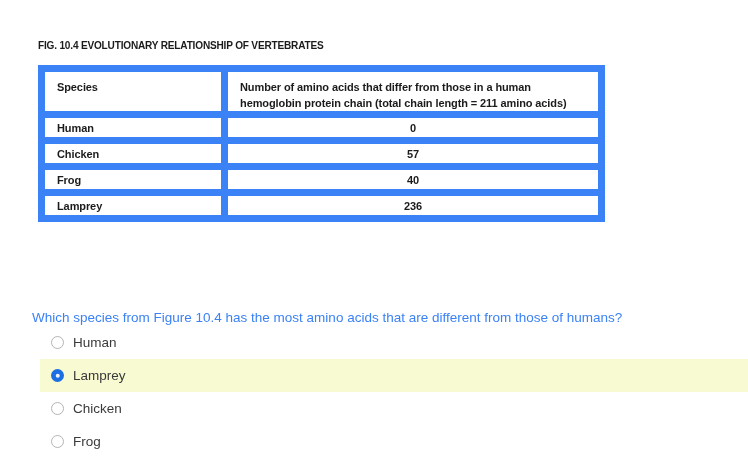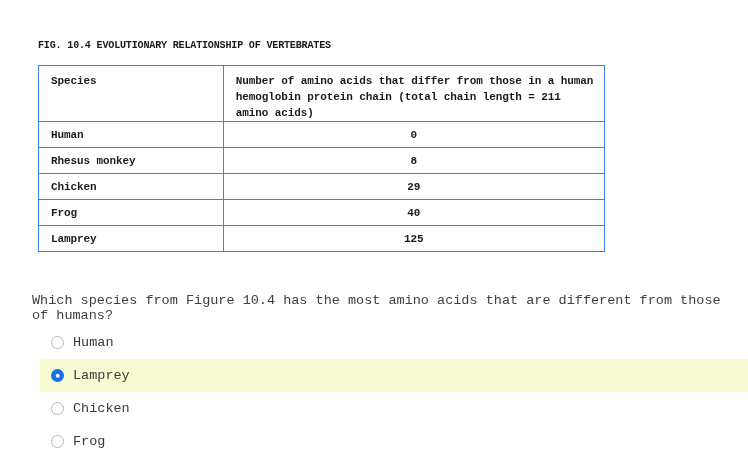--- a/index.html
+++ b/index.html
@@ -1,53 +1,53 @@
 <!DOCTYPE html>
 <html><head>
 <meta charset="utf-8">
 <style>
   * { margin: 0; padding: 0; box-sizing: border-box; }
   html, body { width: 748px; height: 460px; background: #ffffff; overflow: hidden; }
   body { font-family: "Liberation Sans", sans-serif; }
-  .page { position: relative; width: 748px; height: 348px; background: #ffffff; font-family: Liberation Mono, monospace; }
+  .page { position: relative; width: 748px; height: 348px; background: #ffffff; }
 
   
   .fig-title {
     position: absolute; left: 38px; top: 39px;
     font-size: 10.5px; font-weight: bold; color: #1b1b1b;
     letter-spacing: -0.2px;
     transform: scaleX(0.96); transform-origin: left center;
     white-space: nowrap;
   }
 
   
   table.species-table {
     position: absolute; left: 38px; top: 65px;
     width: 567px; border-collapse: collapse;
     font-size: 11px; font-weight: bold; color: #1b1b1b;
     letter-spacing: -0.1px;
   }
-  table.species-table th, table.species-table td { border: 1px solid #3b82f6; }
+  table.species-table th, table.species-table td { border: 7px solid #3b82f6; }
   table.species-table th {
     text-align: left; vertical-align: top;
     padding: 7px 10px 0 12px; height: 45px;
     font-size: 11px; line-height: 16px;
   }
   th.col-species { width: 185px; }
   th.col-diff { width: 382px; }
   table.species-table td {
     height: 26px; padding-left: 12px; vertical-align: middle;
     font-size: 11px;
   }
   table.species-table td.num { text-align: center; padding-left: 0; }
 
   
   .question {
-    position: absolute; left: 32px; top: 293px; right: 20px;
-    font-size: 13.5px; color: #404040;
+    position: absolute; left: 32px; top: 310px; right: 20px;
+    font-size: 13.5px; color: #3b82f6;
   }
 
   
   .option {
     position: absolute; left: 40px; right: 0;
     height: 33px; display: flex; align-items: center;
     cursor: pointer;
   }
   .option.highlighted { background: #f8fad1; }
   .radio {
@@ -80,34 +80,30 @@
         <th class="col-species">Species</th>
         <th class="col-diff">Number of amino acids that differ from those in a human hemoglobin protein chain (total chain length = 211 amino acids)</th>
       </tr>
     </thead>
     <tbody>
       <tr>
         <td>Human</td>
         <td class="num">0</td>
       </tr>
       <tr>
-        <td>Rhesus monkey</td>
-        <td class="num">8</td>
-      </tr>
-      <tr>
         <td>Chicken</td>
-        <td class="num">29</td>
+        <td class="num">57</td>
       </tr>
       <tr>
         <td>Frog</td>
         <td class="num">40</td>
       </tr>
       <tr>
         <td>Lamprey</td>
-        <td class="num">125</td>
+        <td class="num">236</td>
       </tr>
     </tbody>
   </table>
 
   <div class="question">Which species from Figure 10.4 has the most amino acids that are different from those of humans?</div>
 
   <div class="option" style="top:326px">
     <span class="radio"></span>
     <span class="option-label">Human</span>
   </div>

